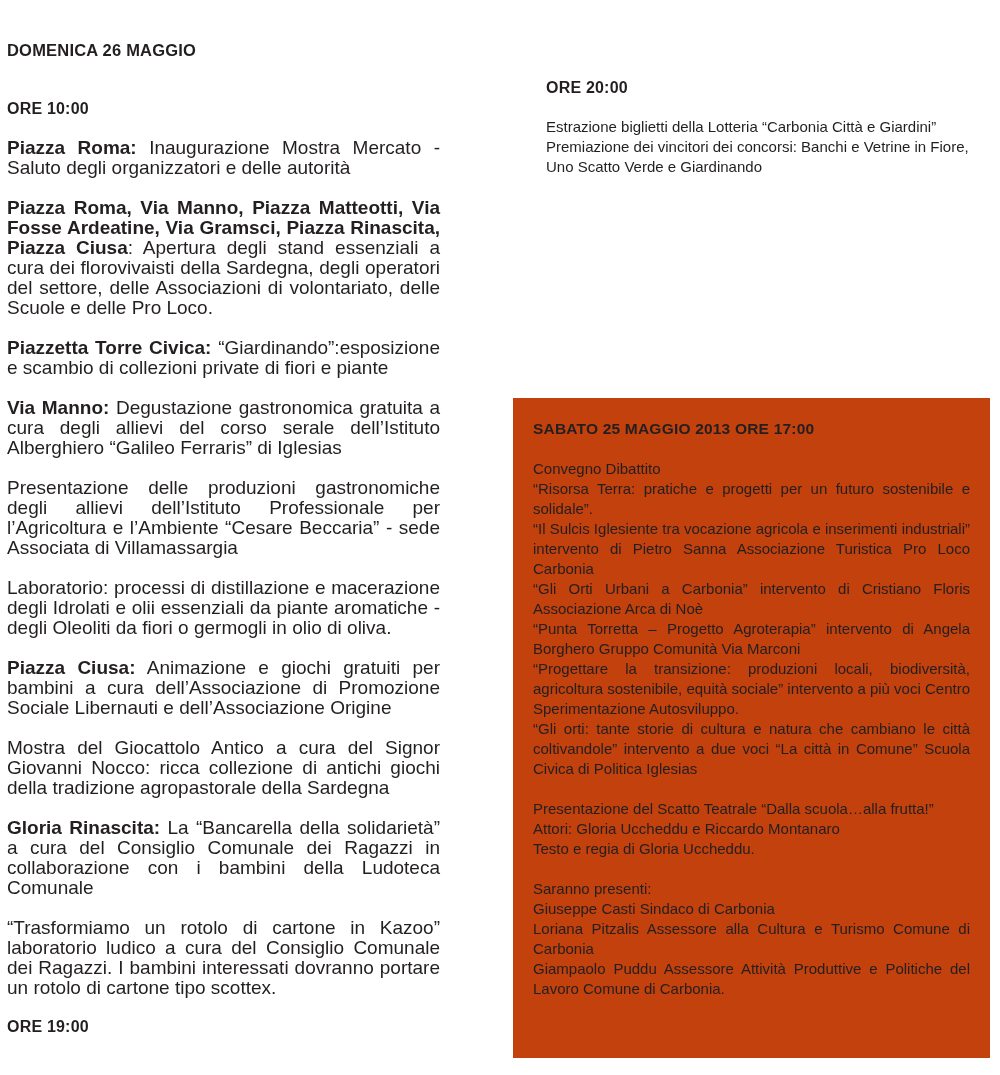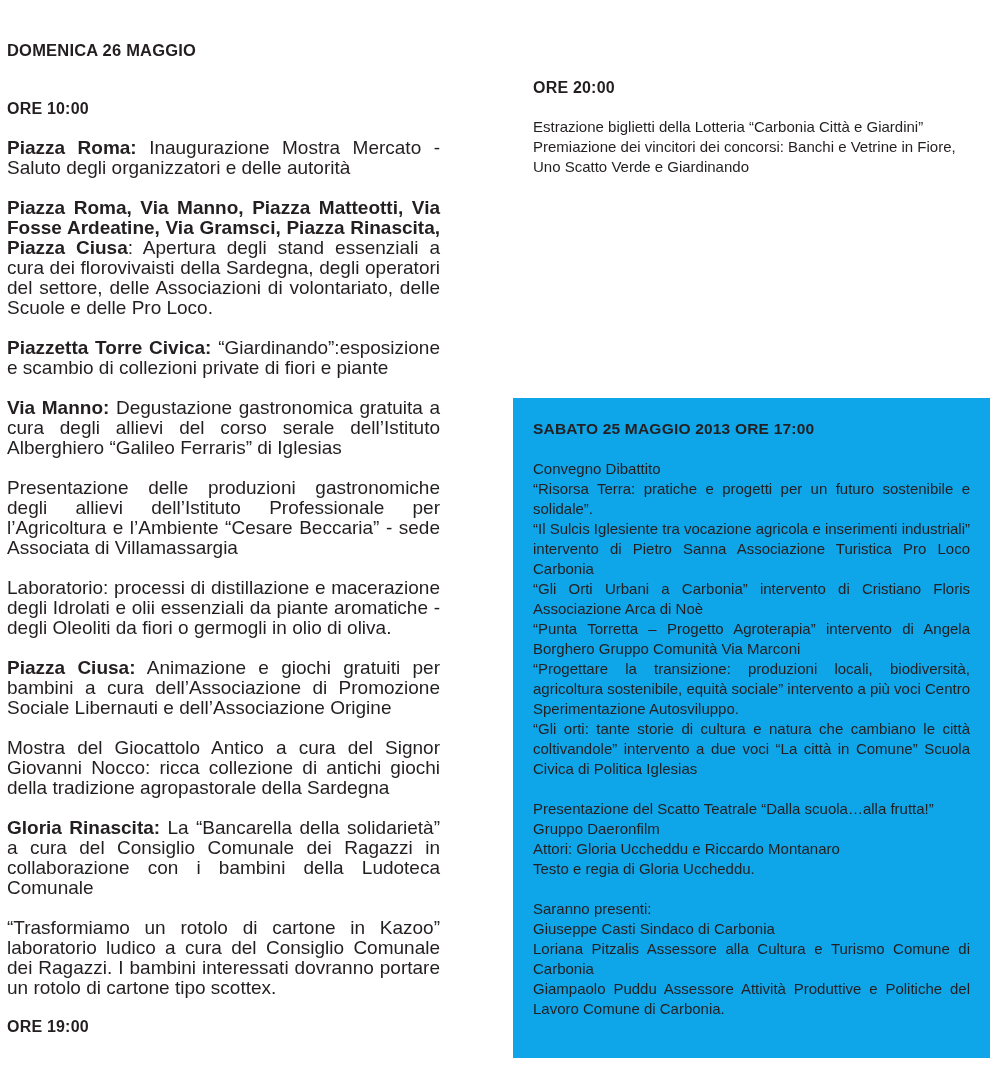--- a/index.html
+++ b/index.html
@@ -6,25 +6,25 @@
   body{
     width:1000px;height:1075px;background:#ffffff;position:relative;
     font-family:"Liberation Sans", sans-serif;color:#231f20;
     -webkit-font-smoothing:antialiased;
   }
   .col-left{position:absolute;left:7px;top:25px;width:433px;}
   .doc-title{font-size:16.5px;font-weight:bold;margin:16px 0 40px 0;letter-spacing:.2px;}
   .time-h{font-size:16px;font-weight:bold;margin:0 0 20px 0;letter-spacing:.2px;}
   .para{font-size:19px;line-height:20px;margin:0 0 20px 0;text-align:justify;}
   .para b{font-weight:bold;}
-  .right-top{position:absolute;left:533px;top:79px;width:437px;}
+  .right-top{position:absolute;left:546px;top:79px;width:437px;}
   .right-top .line{font-size:15px;line-height:20px;}
   .box{
     position:absolute;left:513px;top:398px;width:477px;min-height:660px;
-    background:#0ea5e9;box-sizing:border-box;padding:22px 20px 24px 20px;
+    background:#c2410c;box-sizing:border-box;padding:22px 20px 24px 20px;
   }
   .box-heading{font-size:15.5px;font-weight:bold;margin:0 0 21px 0;letter-spacing:.2px;}
   .box p{font-size:15px;line-height:20px;margin:0;text-align:justify;}
   .box p.b{font-weight:bold;}
   .gap{height:20px;}
 </style>
 </head>
 <body>
 
 <main>
@@ -72,21 +72,20 @@
     <p>“Risorsa Terra: pratiche e progetti per un futuro sostenibile e solidale”.</p>
     <p> “Il Sulcis Iglesiente tra vocazione agricola e inserimenti industriali” intervento di Pietro Sanna Associazione Turistica Pro Loco Carbonia</p>
     <p>“Gli Orti Urbani a Carbonia” intervento di Cristiano Floris Associazione Arca di Noè</p>
     <p> “Punta Torretta –  Progetto Agroterapia” intervento di Angela Borghero Gruppo Comunità Via Marconi</p>
     <p> “Progettare la transizione: produzioni locali, biodiversità, agricoltura sostenibile, equità sociale” intervento a più voci Centro Sperimentazione Autosviluppo.</p>
     <p>“Gli orti: tante storie di cultura e natura che cambiano le città coltivandole” intervento a due voci “La città in Comune” Scuola Civica di Politica Iglesias</p>
 
     <div class="gap"></div>
 
     <p>Presentazione del  Scatto Teatrale “Dalla scuola…alla frutta!”</p>
-    <p>Gruppo Daeronfilm</p>
     <p>Attori: Gloria Uccheddu e Riccardo Montanaro</p>
     <p>Testo e regia di Gloria Uccheddu.</p>
 
     <div class="gap"></div>
 
     <p>Saranno presenti:</p>
     <p>Giuseppe Casti Sindaco di Carbonia</p>
     <p>Loriana Pitzalis Assessore alla Cultura e Turismo Comune di Carbonia</p>
     <p>Giampaolo Puddu Assessore Attività Produttive e Politiche del Lavoro Comune di Carbonia.</p>
   </section>

